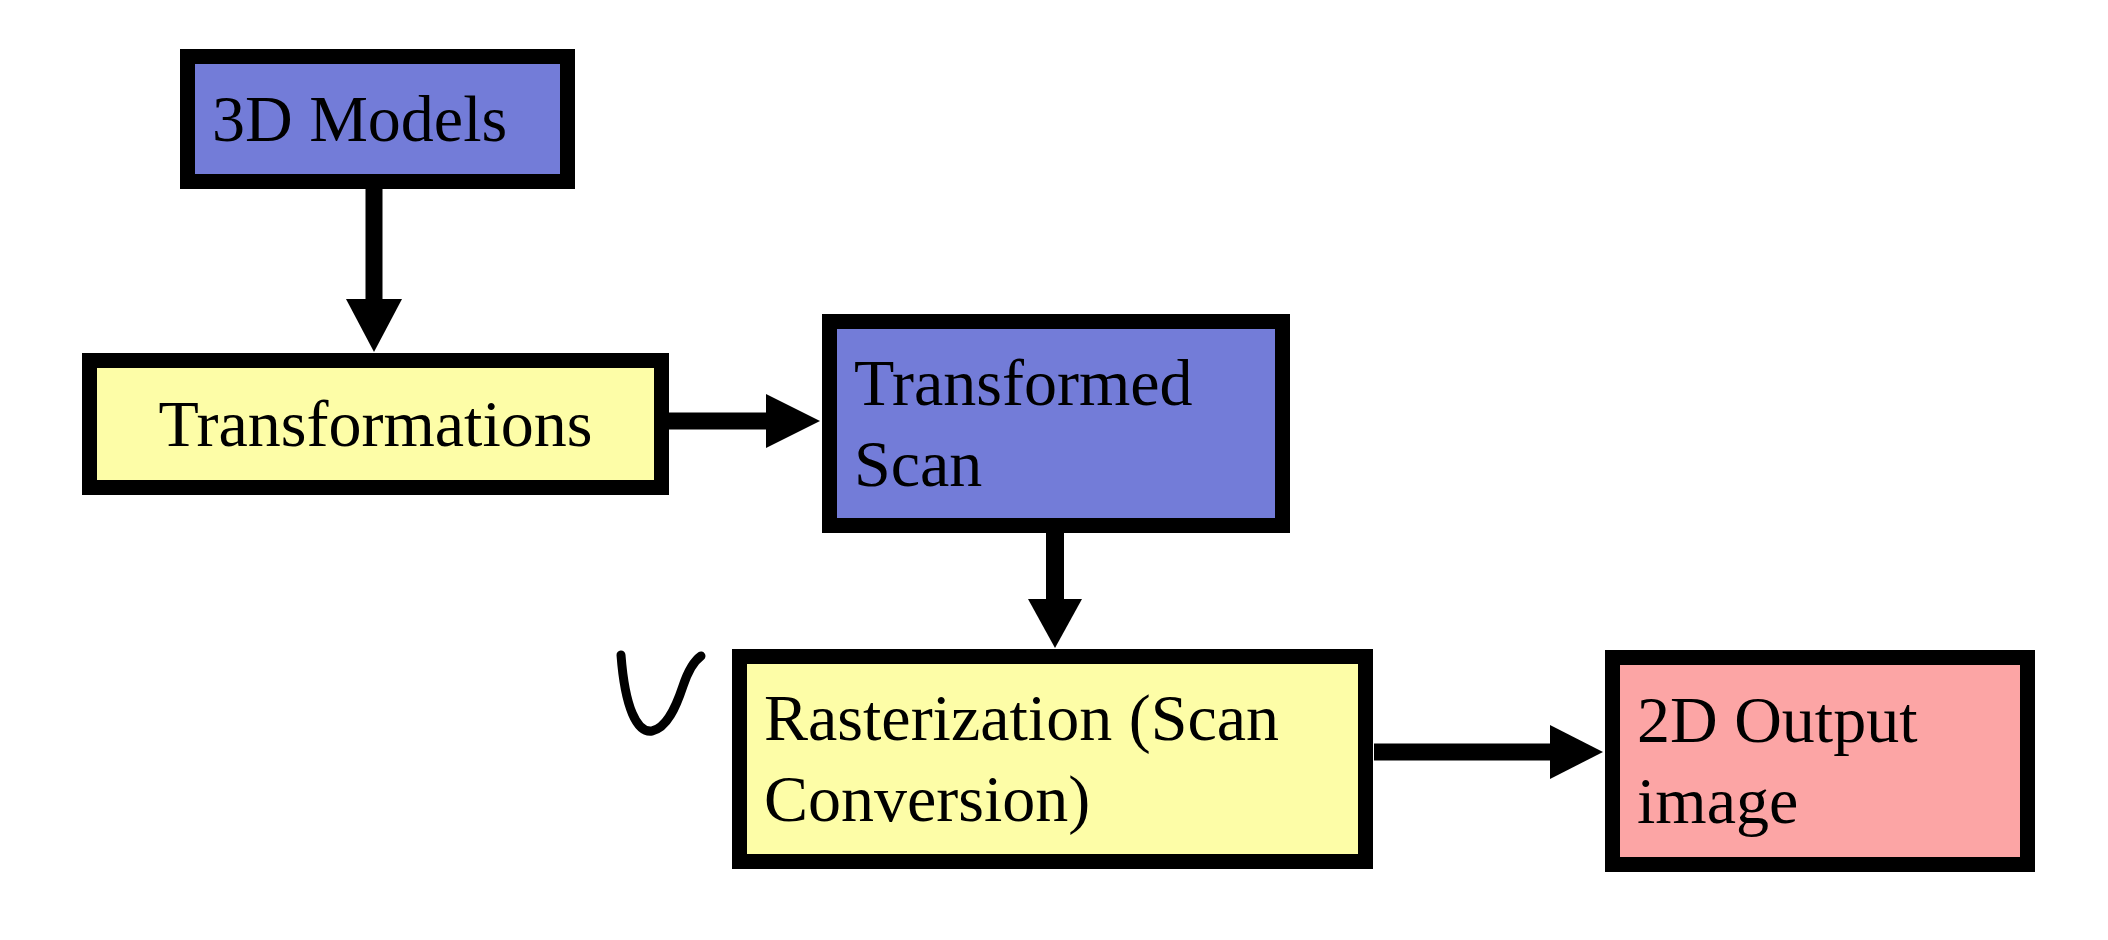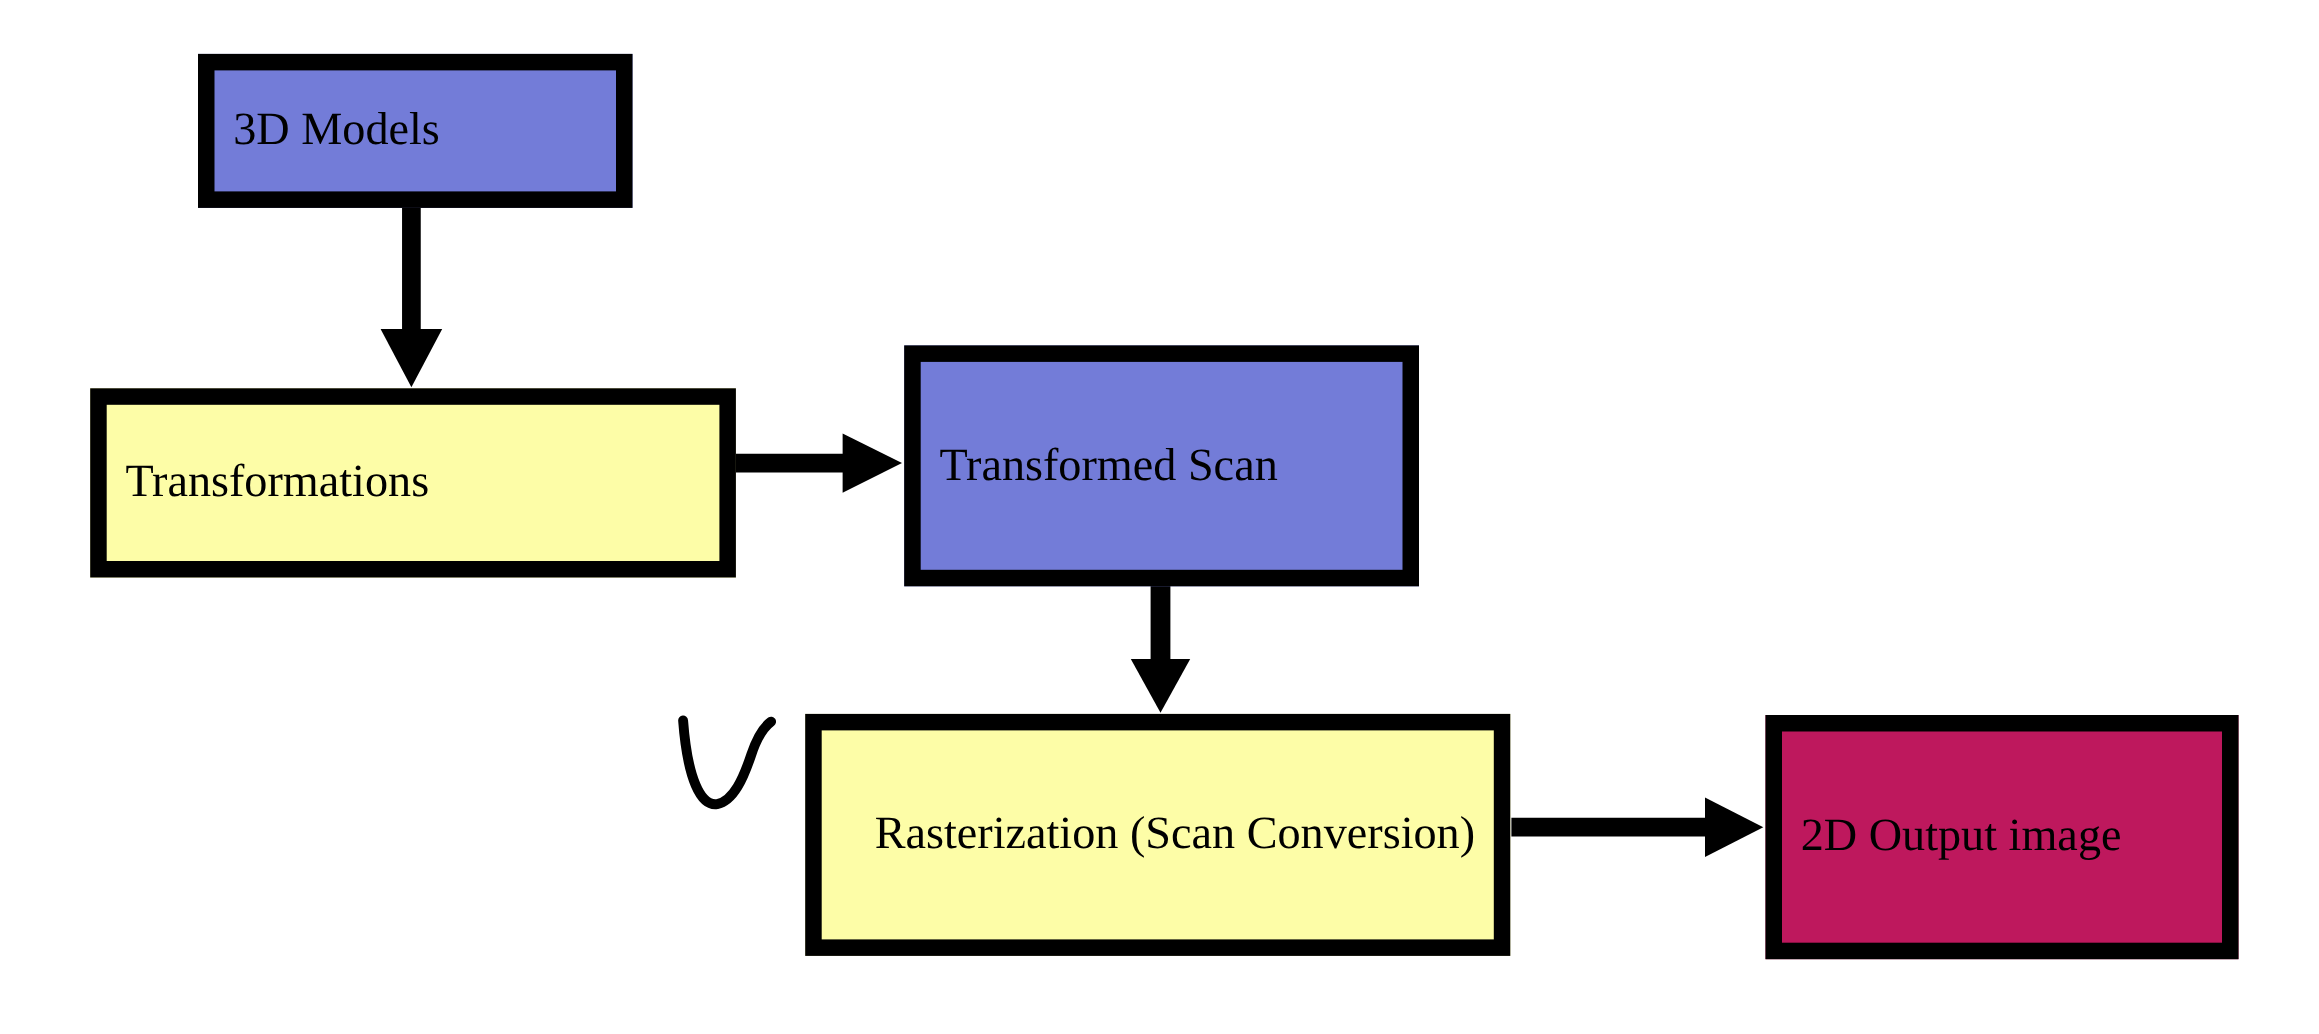--- a/index.html
+++ b/index.html
@@ -11,29 +11,29 @@
     overflow: hidden;
     font-family: "Liberation Serif", serif;
   }
   .node {
     position: absolute;
     box-sizing: border-box;
     border: 15px solid #000000;
     display: flex;
     align-items: center;
     padding: 0 17px;
-    font-size: 42px;
+    font-size: 66px;
     line-height: 1.22;
     color: #000000;
     letter-spacing: 0px;
   }
   .node .label { display: block; }
   
   #node-3d-models        { left: 180px;  top: 49px;  width: 395px; height: 140px; }
-  #node-transformations  { left: 82px;   top: 353px; width: 587px; height: 172px; }
+  #node-transformations  { left: 82px;   top: 353px; width: 587px; height: 142px; justify-content: center; }
   #node-transformed-model{ left: 822px;  top: 314px; width: 468px; height: 219px; }
   #node-rasterization    { left: 732px;  top: 649px; width: 641px; height: 220px; }
   #node-2d-output        { left: 1605px; top: 650px; width: 430px; height: 222px; }
   svg.overlay {
     position: absolute;
     left: 0; top: 0;
     width: 2108px; height: 940px;
     pointer-events: none;
   }
 </style>
@@ -76,17 +76,17 @@
   </div>
 
   <div class="node" id="node-transformed-model" style="background-color: rgb(115, 124, 216);">
     <span class="label">Transformed Scan</span>
   </div>
 
   <div class="node" id="node-rasterization" style="background-color: rgb(253, 253, 167); justify-content: flex-end;">
     <span class="label">Rasterization (Scan Conversion)</span>
   </div>
 
-  <div class="node" id="node-2d-output" style="background-color: #be185d;">
+  <div class="node" id="node-2d-output" style="background-color: #fca5a5;">
     <span class="label">2D Output image</span>
   </div>
 
 </div>
 
 </body></html>

